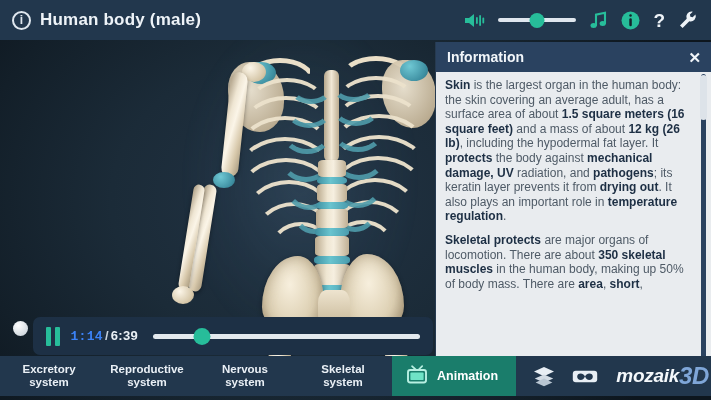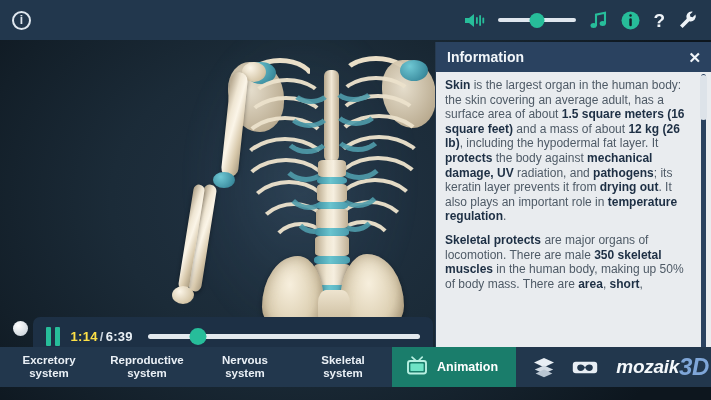--- a/index.html
+++ b/index.html
@@ -169,38 +169,38 @@
   
   .player {
     position: absolute; left: 33px; bottom: 45px; width: 400px; height: 38px;
     background: #1d3045; border-radius: 7px;
     display: flex; align-items: center; gap: 11px; padding: 0 13px;
     z-index: 12;
   }
   .pause-btn { display: flex; gap: 3.5px; cursor: pointer; }
   .pause-btn i { display: block; width: 5px; height: 19px; background: #27bd9a; border-radius: 1px; }
   .time { font-size: 13px; font-weight: bold; letter-spacing: .3px; white-space: nowrap; }
-  .time .cur { color: #fde047; }
+  .time .cur { color: #3b82f6; font-family: Liberation Mono, monospace; }
   .time .sep { color: #c8d3dd; margin: 0 2px; }
   .time .tot { color: #eaf0f5; }
   .prog-wrap { position: relative; flex: 1; height: 18px; display: flex; align-items: center; margin-left: 4px; }
   .prog-track { width: 100%; height: 5px; background: #e3e9ee; border-radius: 3px; }
   .prog-thumb {
     position: absolute; left: 18.5%; transform: translateX(-50%);
     width: 17px; height: 17px; background: #27bd9a; border-radius: 50%;
   }
   .rot-dot {
     position: absolute; left: 13px; bottom: 64px; width: 15px; height: 15px;
     background: radial-gradient(circle at 35% 30%, #ffffff, #c2ccd4);
     border-radius: 50%; z-index: 12;
   }
 
   
   .bottombar {
-    position: absolute; left: 0; bottom: 13px; width: 711px; height: 40px;
+    position: absolute; left: 0; bottom: 4px; width: 711px; height: 40px;
     background: #22374d; display: flex; align-items: stretch; z-index: 20;
   }
   .sys-tabs { display: flex; align-items: center; height: 100%; }
   .sys-tab {
     display: flex; align-items: center; justify-content: center; text-align: center;
     color: #eaf0f6; font-size: 11.5px; font-weight: bold; line-height: 13.5px;
     padding: 0 12px; height: 100%; cursor: pointer; white-space: pre-line;
     min-width: 98px;
   }
   .anim-tab {
@@ -292,20 +292,21 @@
       <div class="bone-cap" style="left:172px; top:286px; width:22px; height:18px;"></div>
 
       <div class="femur-top" style="left:268px; top:330px; width:22px; height:40px; transform: rotate(-8deg);"></div>
       <div class="femur-top" style="left:386px; top:330px; width:22px; height:40px; transform: rotate(8deg);"></div>
     </div>
   </div>
 
   <div class="topbar">
     <div class="title-group">
       <div class="info-circle">i</div>
+      <div class="app-title">Human body (male)</div>
     </div>
 
     <div class="top-tools">
       <span class="ticon">
         <svg width="22" height="17" viewBox="0 0 22 17">
           <path d="M2 6h4l5-4v13l-5-4H2z" fill="#27bd9a"></path>
           <rect x="13" y="5" width="1.8" height="7" rx=".9" fill="#27bd9a"></rect>
           <rect x="16.2" y="3" width="1.8" height="11" rx=".9" fill="#27bd9a"></rect>
           <rect x="19.4" y="5.5" width="1.8" height="6" rx=".9" fill="#27bd9a"></rect>
         </svg>
@@ -343,21 +344,21 @@
   </div>
 
   <div class="info-panel">
     <div class="info-head">
       <span class="info-head-title">Information</span>
       <span class="info-close">✕</span>
     </div>
     <div class="info-body">
       <div id="info-text">
           <p><b>Skin</b><span> is the largest organ in the human body: the skin covering an average adult, has a surface area of about </span><b>1.5 square meters (16 square feet)</b><span> and a mass of about </span><b>12 kg (26 lb)</b><span>, including the hypodermal fat layer. It </span><b>protects</b><span> the body against </span><b>mechanical damage, UV</b><span> radiation, and </span><b>pathogens</b><span>; its keratin layer prevents it from </span><b>drying out</b><span>. It also plays an important role in </span><b>temperature regulation</b><span>.</span></p>
-          <p><b>Skeletal protects</b><span> are major organs of locomotion. There are male </span><b>350 skeletal muscles</b><span> in the human body, making up 50% of body mass. There are </span><b>area</b><span>, </span><b>short</b><span>,</span></p>
+          <p><b>Skeletal protects</b><span> are major organs of locomotion. There are about </span><b>350 skeletal muscles</b><span> in the human body, making up 50% of body mass. There are </span><b>area</b><span>, </span><b>short</b><span>,</span></p>
         </div>
       <div class="sbar-track"></div>
       <div class="sbar-thumb"></div>
     </div>
   </div>
 
   <div class="rot-dot"></div>
 
   <div class="player">
     <span class="pause-btn">

